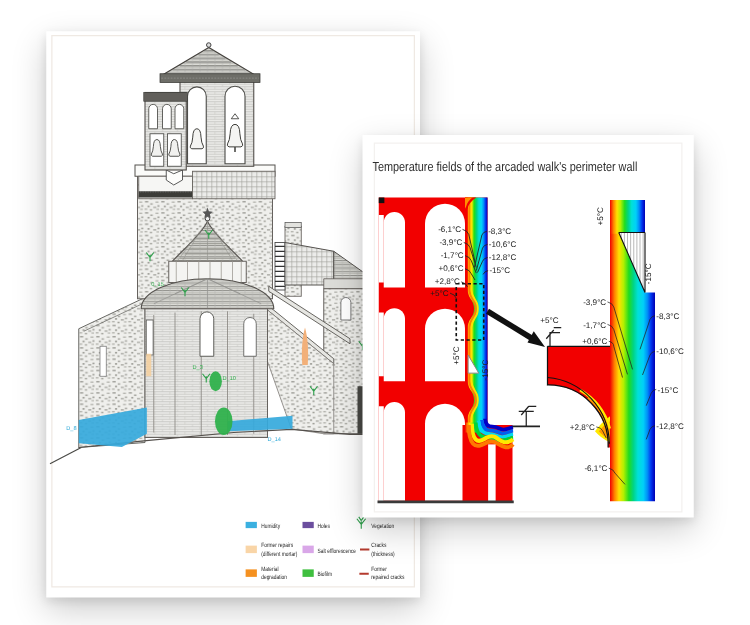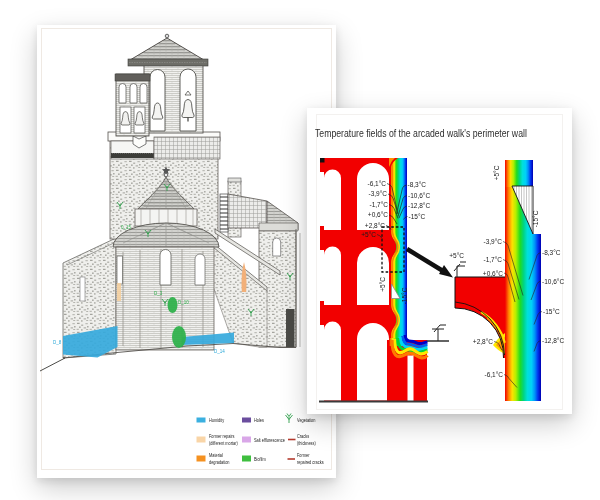--- a/index.html
+++ b/index.html
@@ -2,21 +2,21 @@
 <html><head>
 <meta charset="utf-8">
 <style>
 html,body{margin:0;padding:0;background:#fff;width:600px;height:500px;overflow:hidden;
 font-family:"Liberation Sans",sans-serif;}
 #stage{position:relative;width:600px;height:500px;background:#fff;}
 .card{position:absolute;background:#fff;}
 #card1{left:37px;top:25px;width:299px;height:453px;z-index:1;
 box-shadow:0 10px 26px rgba(0,0,0,.20),0 3px 8px rgba(0,0,0,.10);}
 #card1 .inner{position:absolute;left:4px;top:3px;right:4px;bottom:8px;border:1px solid #efe9e3;}
-#card2{left:307px;top:108px;width:265px;height:306px;z-index:2;
+#card2{left:290px;top:108px;width:265px;height:306px;z-index:2;
 box-shadow:0 10px 26px rgba(0,0,0,.20),0 3px 8px rgba(0,0,0,.10);}
 #card2 .inner{position:absolute;left:9px;top:6px;right:9px;bottom:4px;border:1px solid #f3f1ef;}
 svg{position:absolute;left:0;top:0;}
 </style>
 </head>
 <body>
 <div id="stage">
   <div id="card1" class="card">
     <div class="inner"></div>
     <svg id="church" width="299" height="453" viewBox="0 0 299 453">

